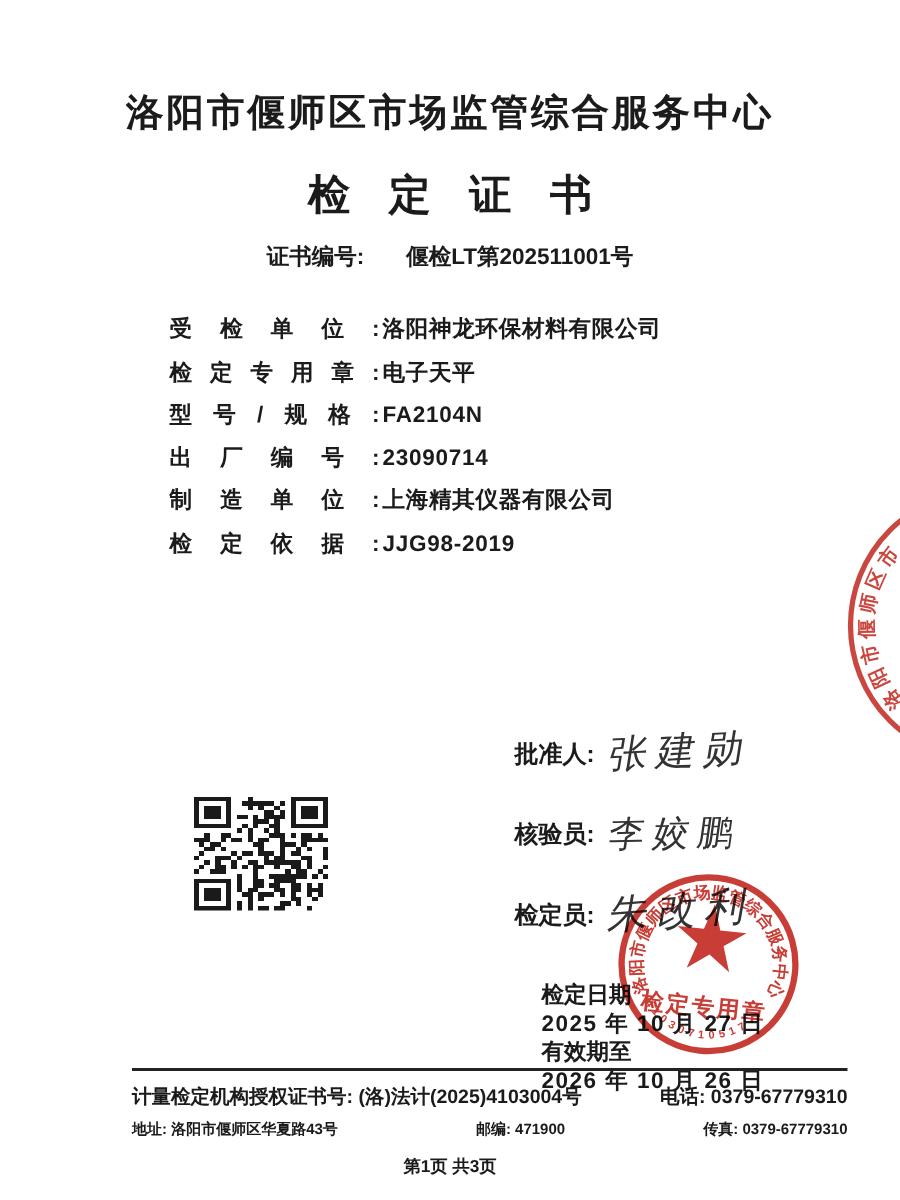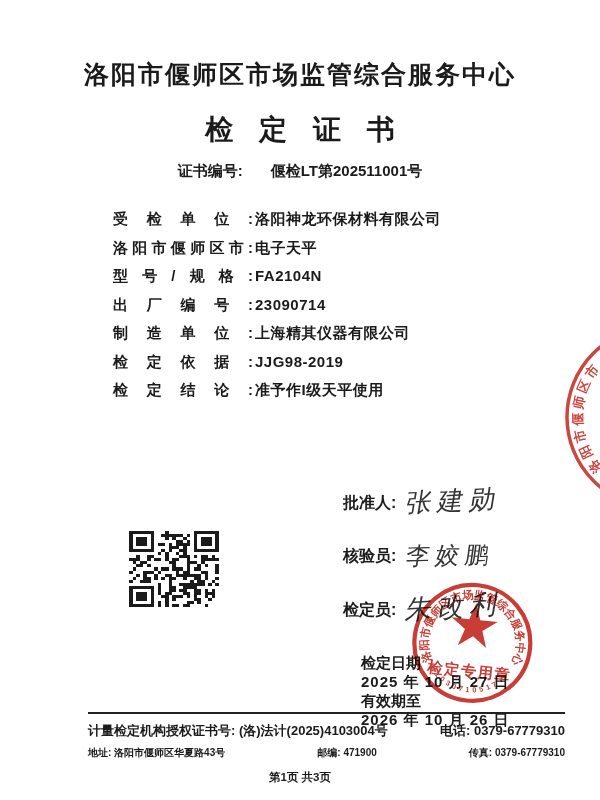--- a/index.html
+++ b/index.html
@@ -60,42 +60,38 @@
     <span>证书编号:</span>
     <span>偃检LT第202511001号</span>
   </div>
 
   <div class="abs fields">
     <div class="frow">
       <span class="flabel">受检单位:</span>
       <span class="fvalue">洛阳神龙环保材料有限公司</span>
     </div>
     <div class="frow">
-      <span class="flabel">洛阳市偃师区市:</span>
+      <span class="flabel">检定专用章:</span>
       <span class="fvalue">电子天平</span>
     </div>
     <div class="frow">
       <span class="flabel">型号/规格:</span>
       <span class="fvalue">FA2104N</span>
     </div>
     <div class="frow">
       <span class="flabel">出厂编号:</span>
       <span class="fvalue">23090714</span>
     </div>
     <div class="frow">
       <span class="flabel">制造单位:</span>
       <span class="fvalue">上海精其仪器有限公司</span>
     </div>
     <div class="frow">
       <span class="flabel">检定依据:</span>
       <span class="fvalue">JJG98-2019</span>
-    </div>
-    <div class="frow">
-      <span class="flabel">检定结论:</span>
-      <span class="fvalue">准予作I级天平使用</span>
     </div>
   </div>
 
   <svg class="abs qr" id="qr-svg" width="90" height="76" viewBox="0 0 25 25" preserveAspectRatio="none" shape-rendering="crispEdges">
       <rect x="0" y="0" width="25" height="25" fill="#ffffff"></rect>
       <rect x="10" y="0" width="1" height="1" fill="#1a1a1a"></rect>
       <rect x="9" y="1" width="1" height="1" fill="#1a1a1a"></rect>
       <rect x="10" y="1" width="1" height="1" fill="#1a1a1a"></rect>
       <rect x="11" y="1" width="1" height="1" fill="#1a1a1a"></rect>
       <rect x="12" y="1" width="1" height="1" fill="#1a1a1a"></rect>

